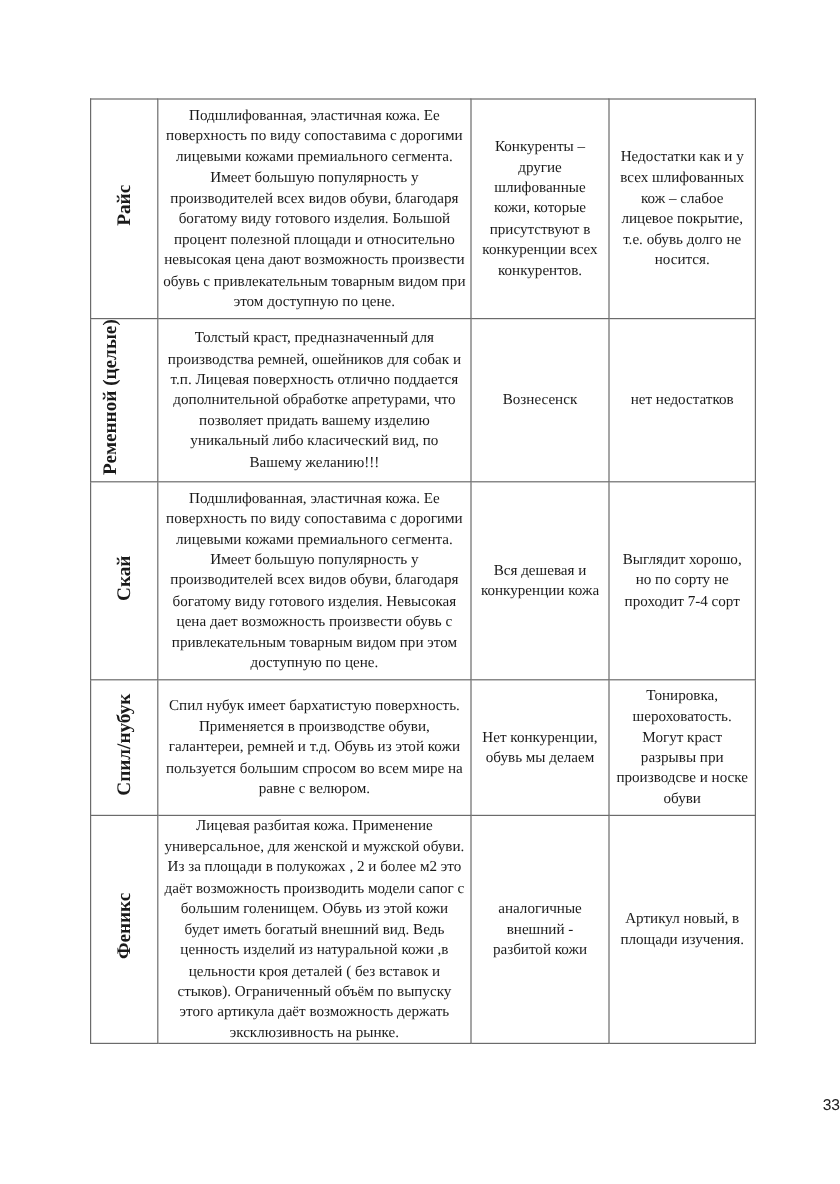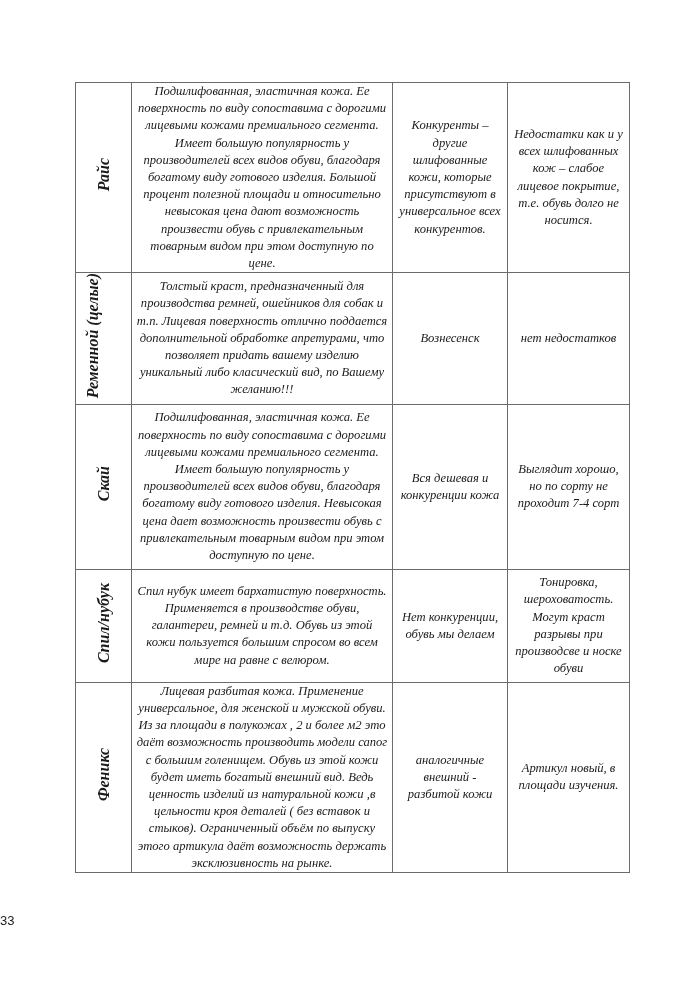--- a/index.html
+++ b/index.html
@@ -9,52 +9,51 @@
     position: absolute; left: 75px; top: 82px;
     width: 554px; border-collapse: collapse; table-layout: fixed;
     font-family: "Liberation Serif", "DejaVu Serif", serif;
     color: #1a1a1a;
   }
   table.doc-table td {
     border: 1.5px solid #6b6b6b;
     text-align: center; vertical-align: middle;
     font-size: 12.6px; line-height: 17.2px;
     padding: 0 4px;
-    font-style: italic;
   }
   td.name-cell { padding: 0; }
   .vert {
     display: inline-block;
     writing-mode: vertical-rl; transform: rotate(180deg);
     font-weight: bold; font-size: 16px; line-height: 20px;
     white-space: nowrap;
   }
   td.desc { padding: 0 6px; }
   .page-num {
     position: absolute; left: 0; width: 700px; top: 913px;
-    text-align: left; font-family: "Liberation Sans", "DejaVu Sans", sans-serif;
+    text-align: right; font-family: "Liberation Sans", "DejaVu Sans", sans-serif;
     font-size: 13px; color: #222;
   }
 </style>
 </head>
 <body>
 
 <div class="page">
   <table class="doc-table">
     <colgroup>
       <col style="width:56px">
       <col style="width:261px">
       <col style="width:115px">
       <col style="width:122px">
     </colgroup>
     <tbody>
       <tr style="height:183px">
         <td class="name-cell"><span class="vert">Райс</span></td>
         <td class="desc">Подшлифованная, эластичная кожа. Ее поверхность по виду сопоставима с дорогими лицевыми кожами премиального сегмента. Имеет большую популярность у производителей всех видов обуви, благодаря богатому виду готового изделия. Большой процент полезной площади и относительно невысокая цена дают возможность произвести обувь с привлекательным товарным видом при этом доступную по цене.</td>
-        <td>Конкуренты – другие шлифованные кожи, которые присутствуют в универсальное всех конкурентов.</td>
+        <td>Конкуренты – другие шлифованные кожи, которые присутствуют в конкуренции всех конкурентов.</td>
         <td>Недостатки как и у всех шлифованных кож – слабое лицевое покрытие, т.е. обувь долго не носится.</td>
       </tr>
       <tr style="height:115px">
         <td class="name-cell"><span class="vert" style="white-space:normal;width:42px;text-align:center;">Ременной (целые)</span></td>
         <td class="desc">Толстый краст, предназначенный для производства ремней, ошейников для собак и т.п. Лицевая поверхность отлично поддается дополнительной обработке апретурами, что позволяет придать вашему изделию уникальный либо класический вид, по Вашему желанию!!!</td>
         <td>Вознесенск</td>
         <td>нет недостатков</td>
       </tr>
       <tr style="height:165px">
         <td class="name-cell"><span class="vert">Скай</span></td>

